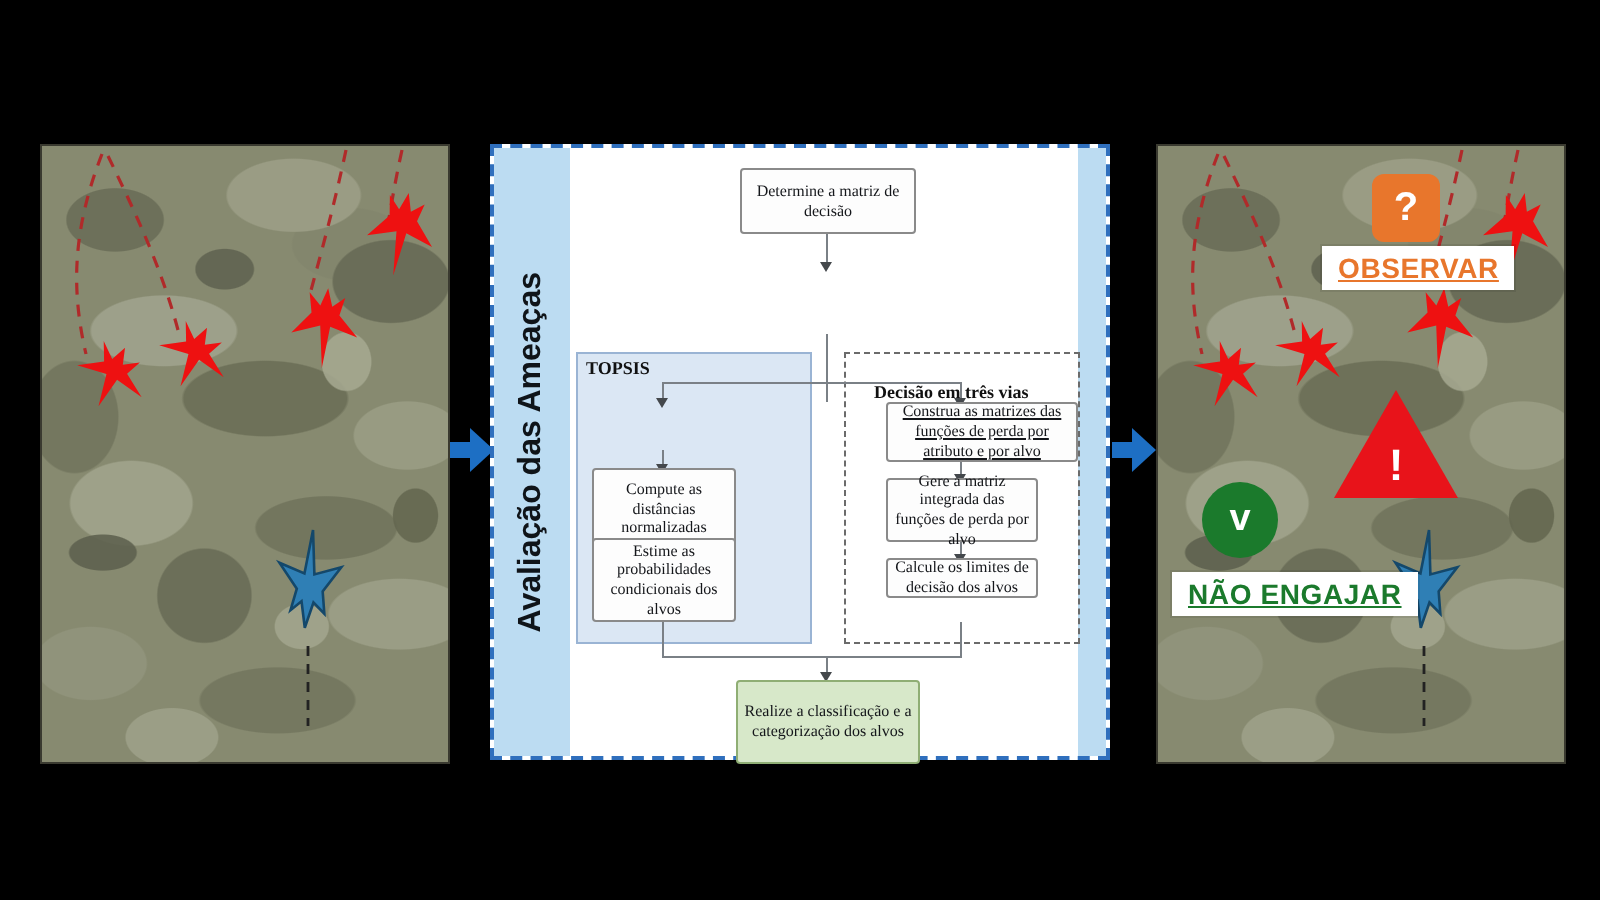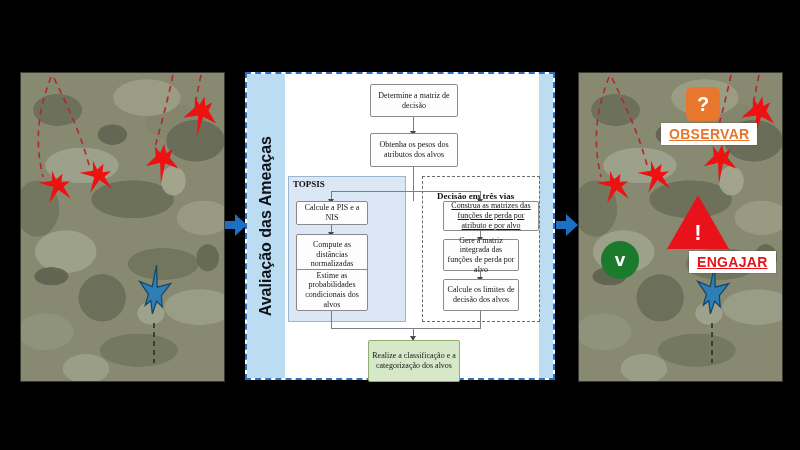--- a/index.html
+++ b/index.html
@@ -241,29 +241,27 @@
       <div class="arrowhead" style="left:192px;top:203px;"></div>
 
       <div class="conn" style="left:46px;top:237px;width:1.4px;height:18px;"></div>
       <div class="conn" style="left:46px;top:254px;width:83px;height:1.4px;"></div>
       <div class="conn" style="left:195px;top:237px;width:1.4px;height:18px;"></div>
       <div class="conn" style="left:128px;top:254px;width:68px;height:1.4px;"></div>
       <div class="conn" style="left:128px;top:254px;width:1.4px;height:10px;"></div>
       <div class="arrowhead" style="left:125px;top:262px;"></div>
 
       <div class="node" style="left:85px;top:10px;width:88px;height:33px;">Determine a matriz de decisão</div>
-      <div class="node" style="left:85px;top:59px;width:88px;height:34px;">Obtenha os pesos dos atributos dos alvos</div>
-
-      <div class="node" style="left:11px;top:127px;width:72px;height:24px;">Calcule a PIS e a NIS</div>
+
       <div class="node" style="left:11px;top:160px;width:72px;height:41px;">Compute as distâncias normalizadas</div>
       <div class="node" style="left:11px;top:195px;width:72px;height:42px;">Estime as probabilidades condicionais dos alvos</div>
 
       <div class="node" style="left:158px;top:127px;width:96px;height:30px;text-decoration:underline;">Construa as matrizes das funções de perda por atributo e por alvo</div>
       <div class="node" style="left:158px;top:165px;width:76px;height:32px;">Gere a matriz integrada das funções de perda por alvo</div>
-      <div class="node" style="left:158px;top:205px;width:76px;height:32px;">Calcule os limites de decisão dos alvos</div>
+      <div class="node" style="left:158px;top:205px;width:76px;height:20px;">Calcule os limites de decisão dos alvos</div>
 
       <div class="node green" style="left:83px;top:266px;width:92px;height:42px;">Realize a classificação e a categorização dos alvos</div>
     </div>
   </div>
 
   <div class="flow-arrow" style="left:556px;top:214px;width:22px;">
     <div class="shaft" style="width:12px;"></div>
     <div class="head" style="left:10px;"></div>
   </div>
 
@@ -306,20 +304,20 @@
 
     <div class="badge-sq" style="left:107px;top:14px;background:#e8762c;">
       <span>?</span>
     </div>
     <div class="call-label" style="left:82px;top:50px;color:#e8762c;">OBSERVAR</div>
 
     <div class="tri-warn" style="left:88px;top:122px;">
       <div class="tri"></div>
       <div class="bang">!</div>
     </div>
-    <div class="call-label" style="left:110px;top:178px;color:#e8131a;">ENGAJAR</div>
 
     <div class="badge-circle" style="left:22px;top:168px;background:#1b7a2c;">
       <span>v</span>
     </div>
+    <div class="call-label" style="left:7px;top:213px;color:#1b7a2c;">NÃO ENGAJAR</div>
   </div>
 
 </div>
 
 </body></html>

